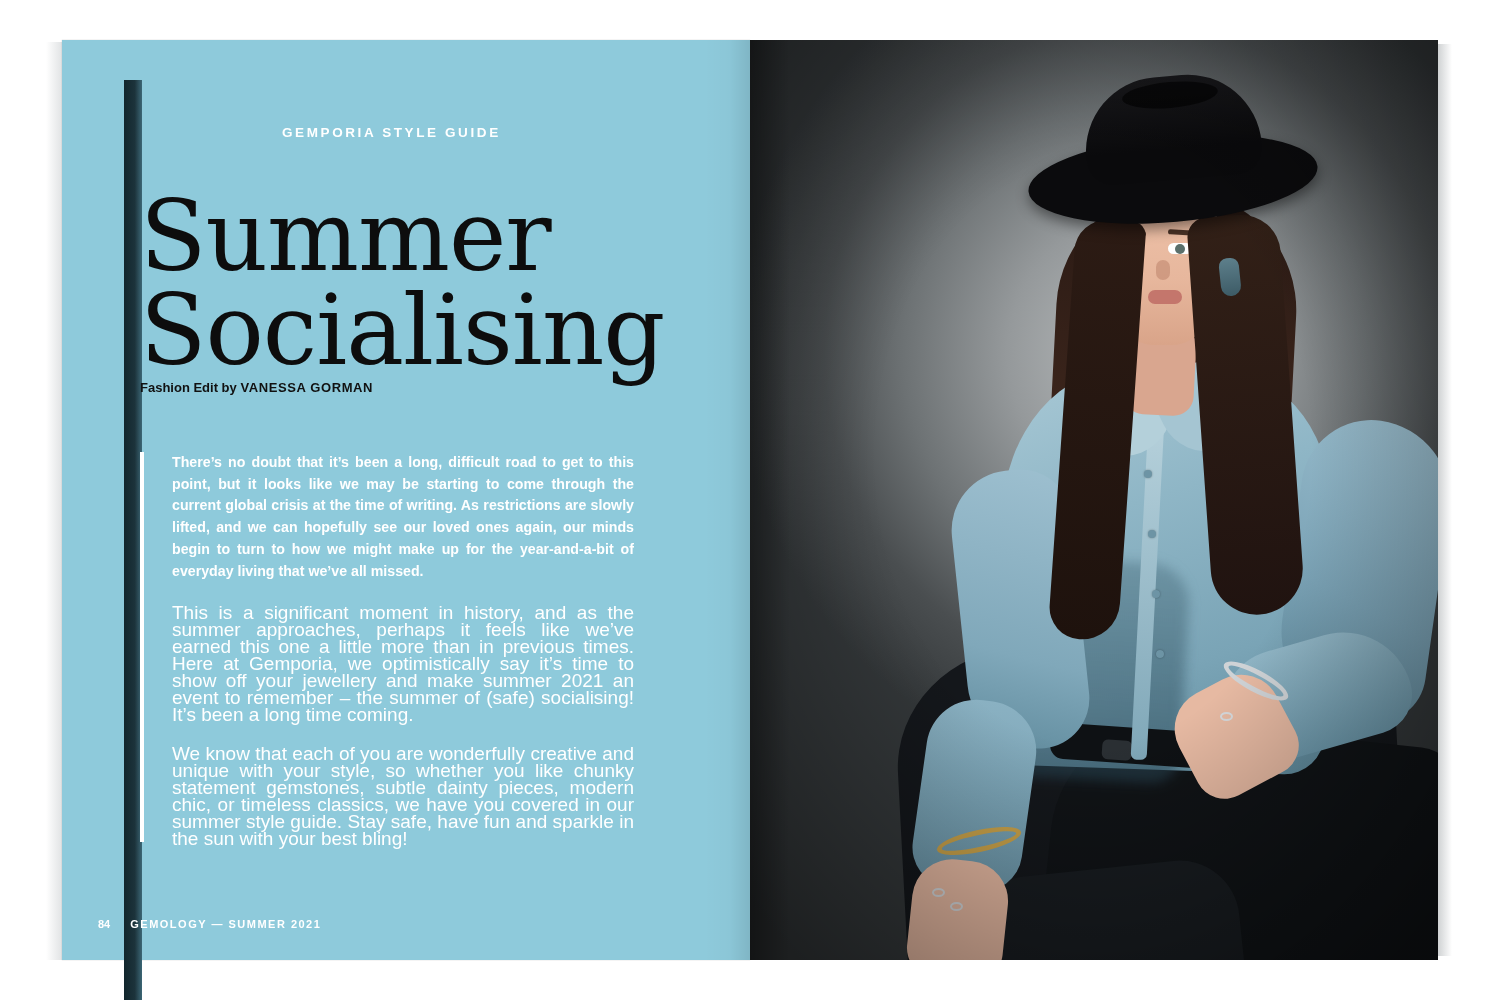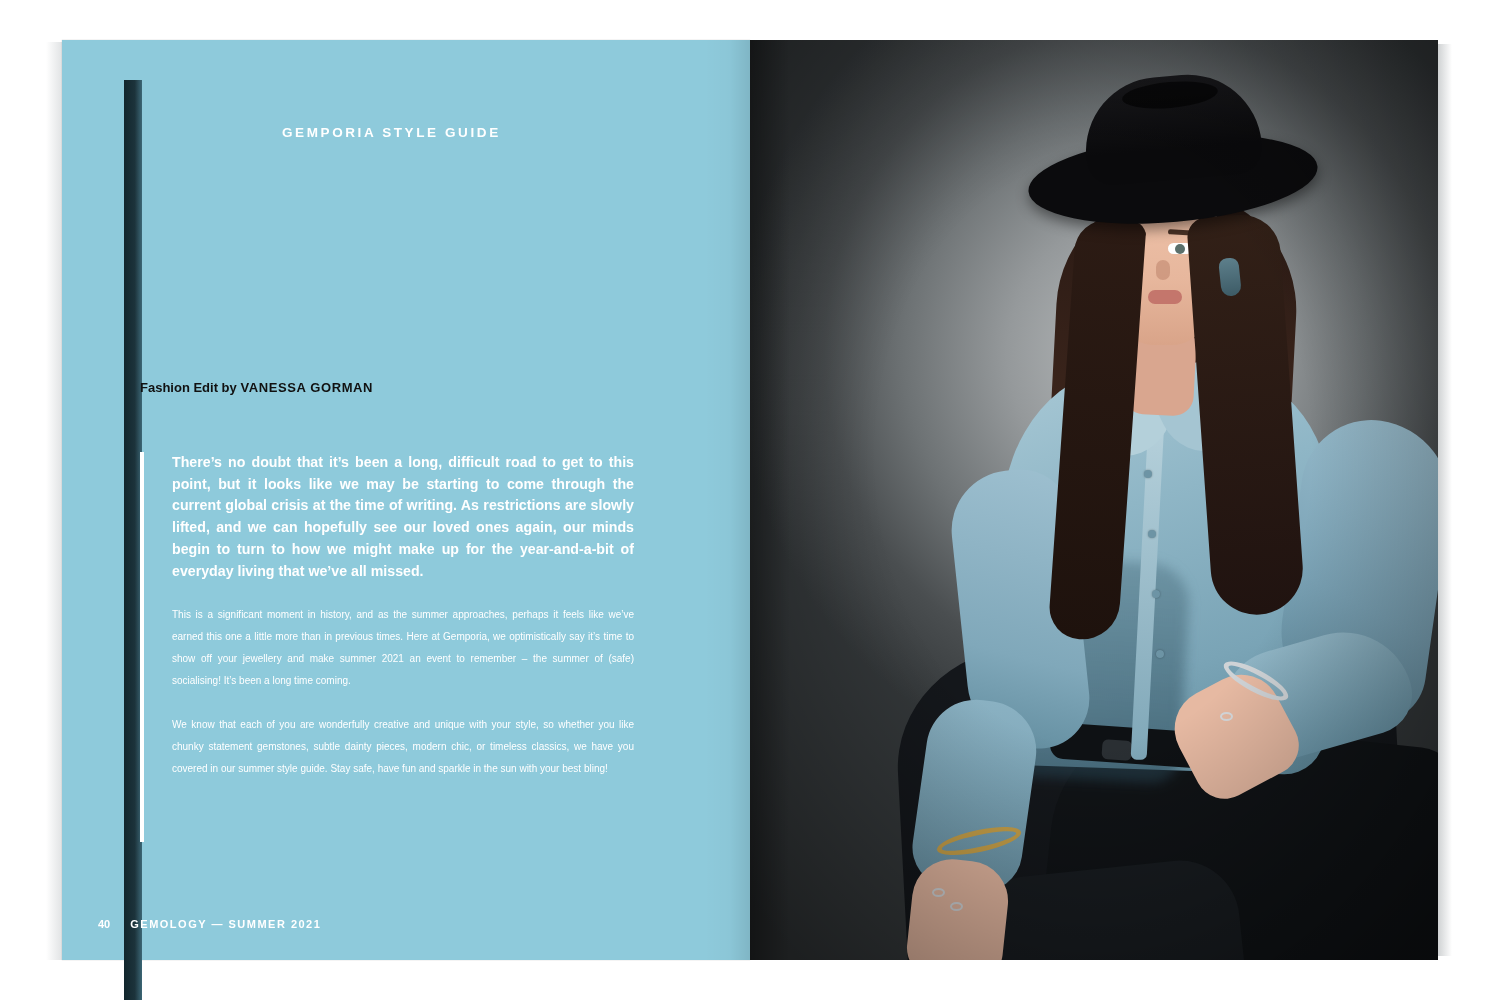--- a/index.html
+++ b/index.html
@@ -95,22 +95,22 @@
   }
   .lede {
     font-size: 14.2px;
     line-height: 21.7px;
     color: #ffffff;
     font-weight: 700;
     text-align: justify;
     margin-bottom: 22px;
   }
   .para {
-    font-size: 10px;
-    line-height: 22px;
+    font-size: 19px;
+    line-height: 17px;
     color: #ffffff;
     font-weight: 400;
     text-align: justify;
     margin-bottom: 22px;
   }
 
   .folio {
     position: absolute;
     left: 36px; bottom: 30px;
     display: flex;
@@ -414,35 +414,39 @@
 <body>
 
 <div class="spread">
 
   <div class="page-left-shadow-left"></div>
   <div class="page-left">
     <div class="spine-dark"></div>
 
     <div class="eyebrow">GEMPORIA STYLE GUIDE</div>
 
+    <div class="headline">
+      <span>Summer</span>
+      <span class="l2">Socialising</span>
+    </div>
 
     <div class="byline">
       <span class="pre">Fashion Edit by </span><span class="name">VANESSA GORMAN</span>
     </div>
 
     <div class="rule"></div>
 
     <div class="body-col">
       <p class="lede">There’s no doubt that it’s been a long, difficult road to get to this point, but it looks like we may be starting to come through the current global crisis at the time of writing. As restrictions are slowly lifted, and we can hopefully see our loved ones again, our minds begin to turn to how we might make up for the year-and-a-bit of everyday living that we’ve all missed.</p>
       <p class="para">This is a significant moment in history, and as the summer approaches, perhaps it feels like we’ve earned this one a little more than in previous times. Here at Gemporia, we optimistically say it’s time to show off your jewellery and make summer 2021 an event to remember – the summer of (safe) socialising! It’s been a long time coming.</p>
       <p class="para">We know that each of you are wonderfully creative and unique with your style, so whether you like chunky statement gemstones, subtle dainty pieces, modern chic, or timeless classics, we have you covered in our summer style guide. Stay safe, have fun and sparkle in the sun with your best bling!</p>
     </div>
 
     <div class="folio">
-      <span class="num">40</span>
+      <span class="num">84</span>
       <span class="txt">GEMOLOGY — SUMMER 2021</span>
     </div>
   </div>
 
   <div class="page-right">
     <div class="photo">
       <div class="figure">
 
         <div class="hair-back"></div>
 

